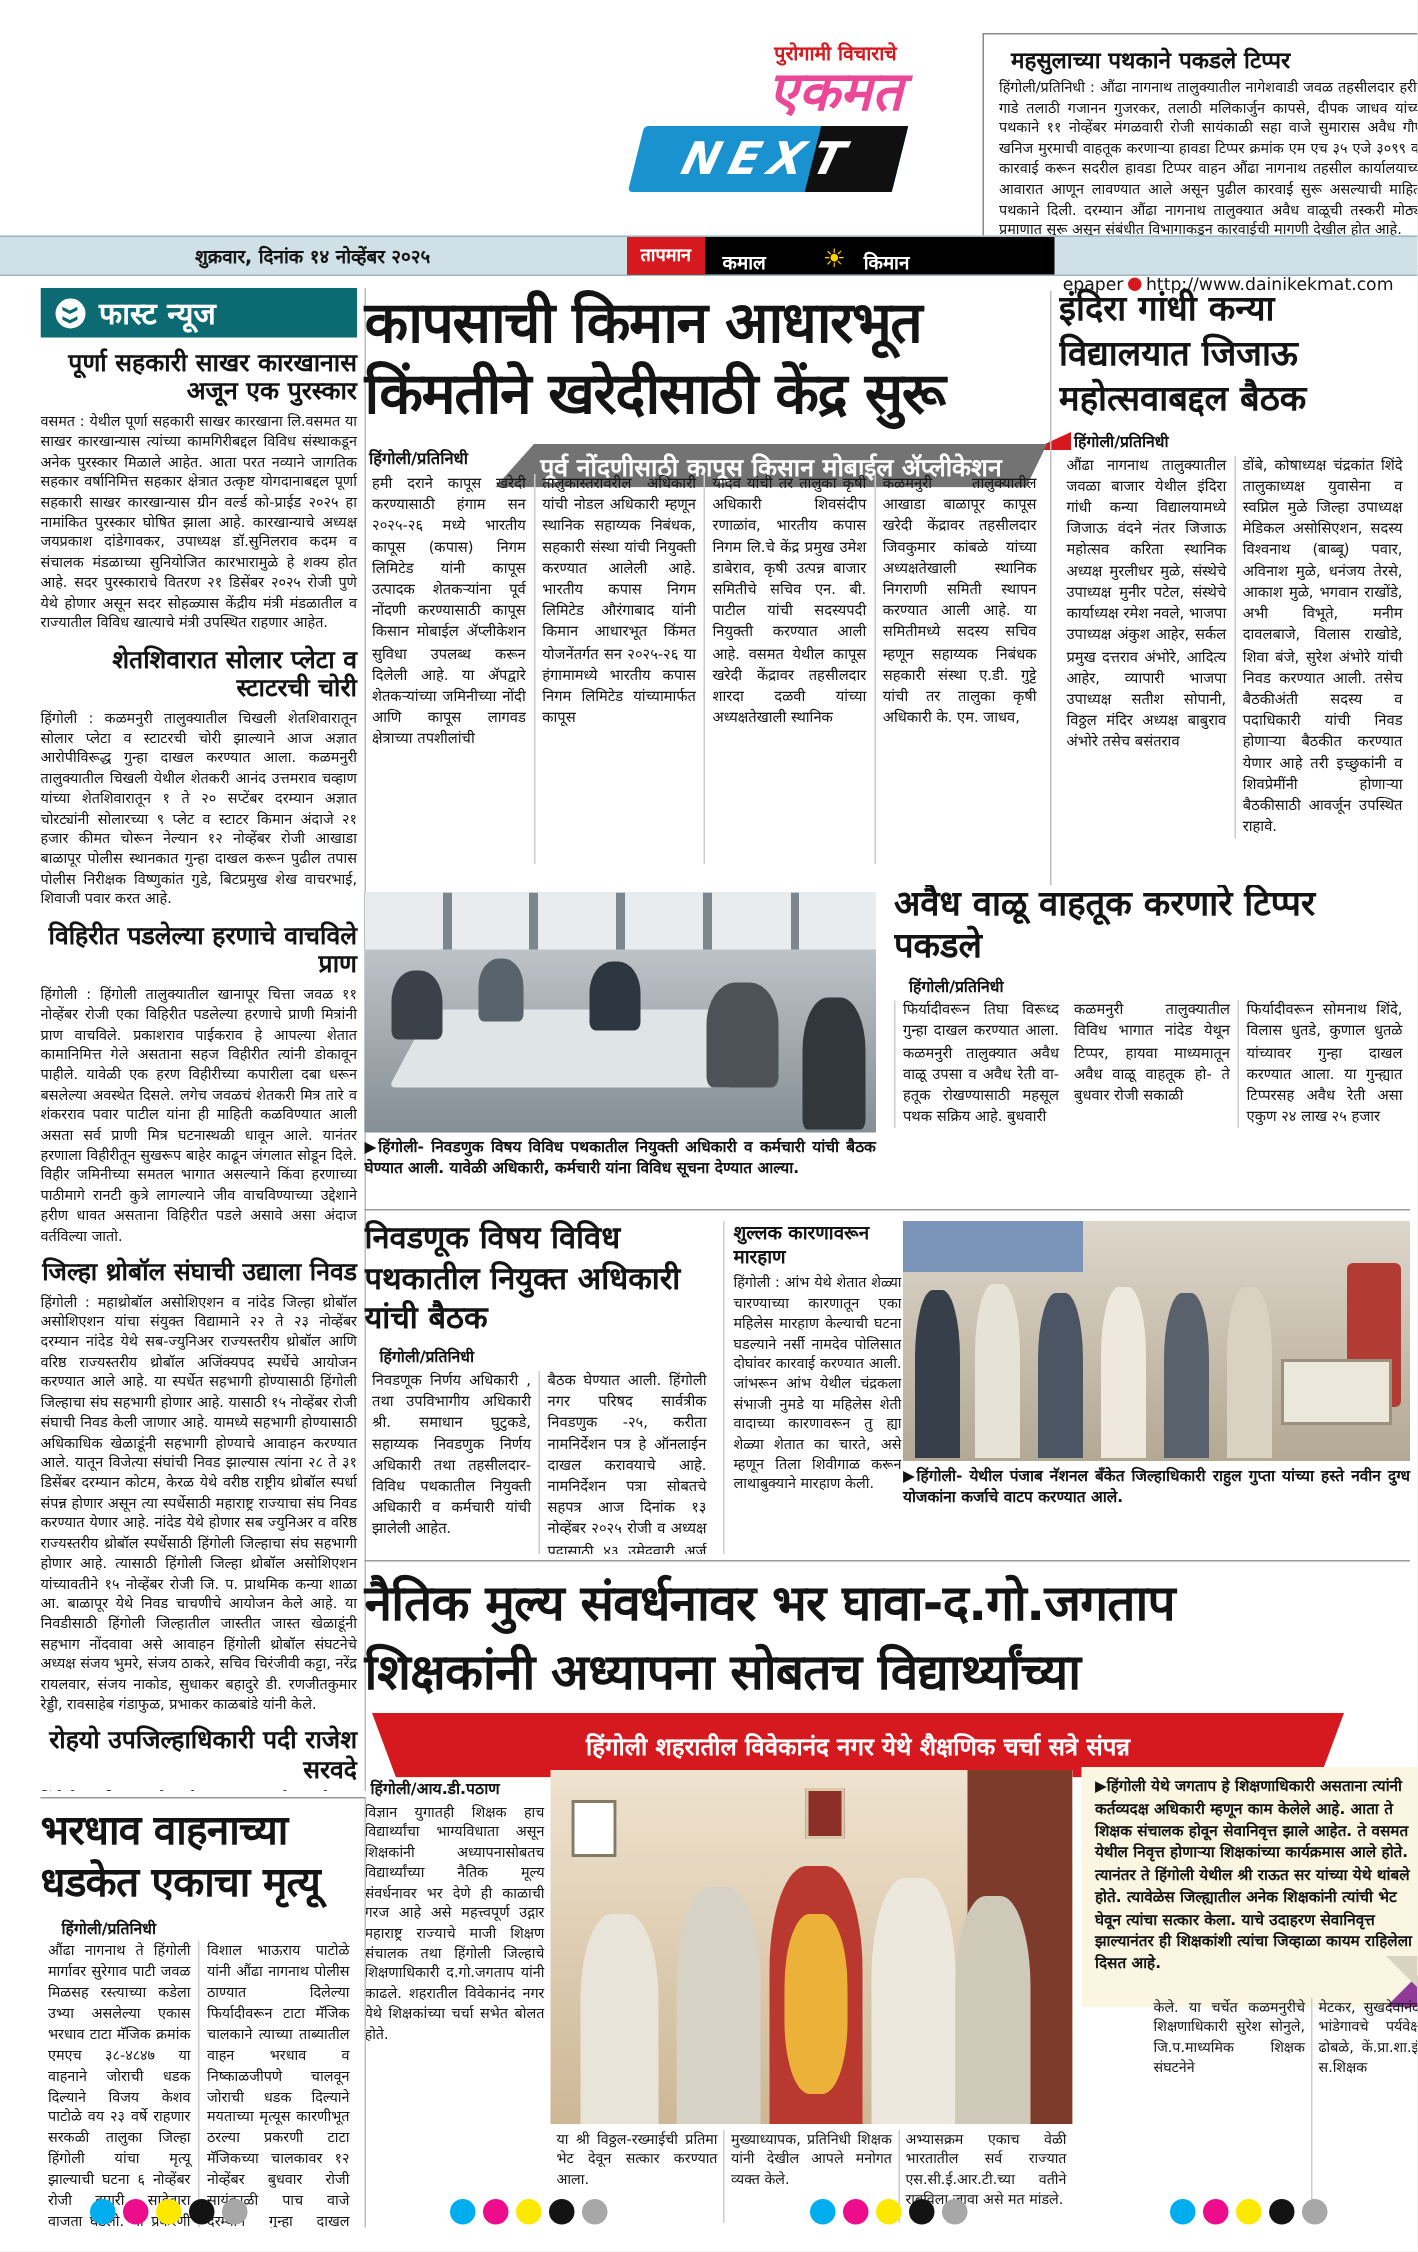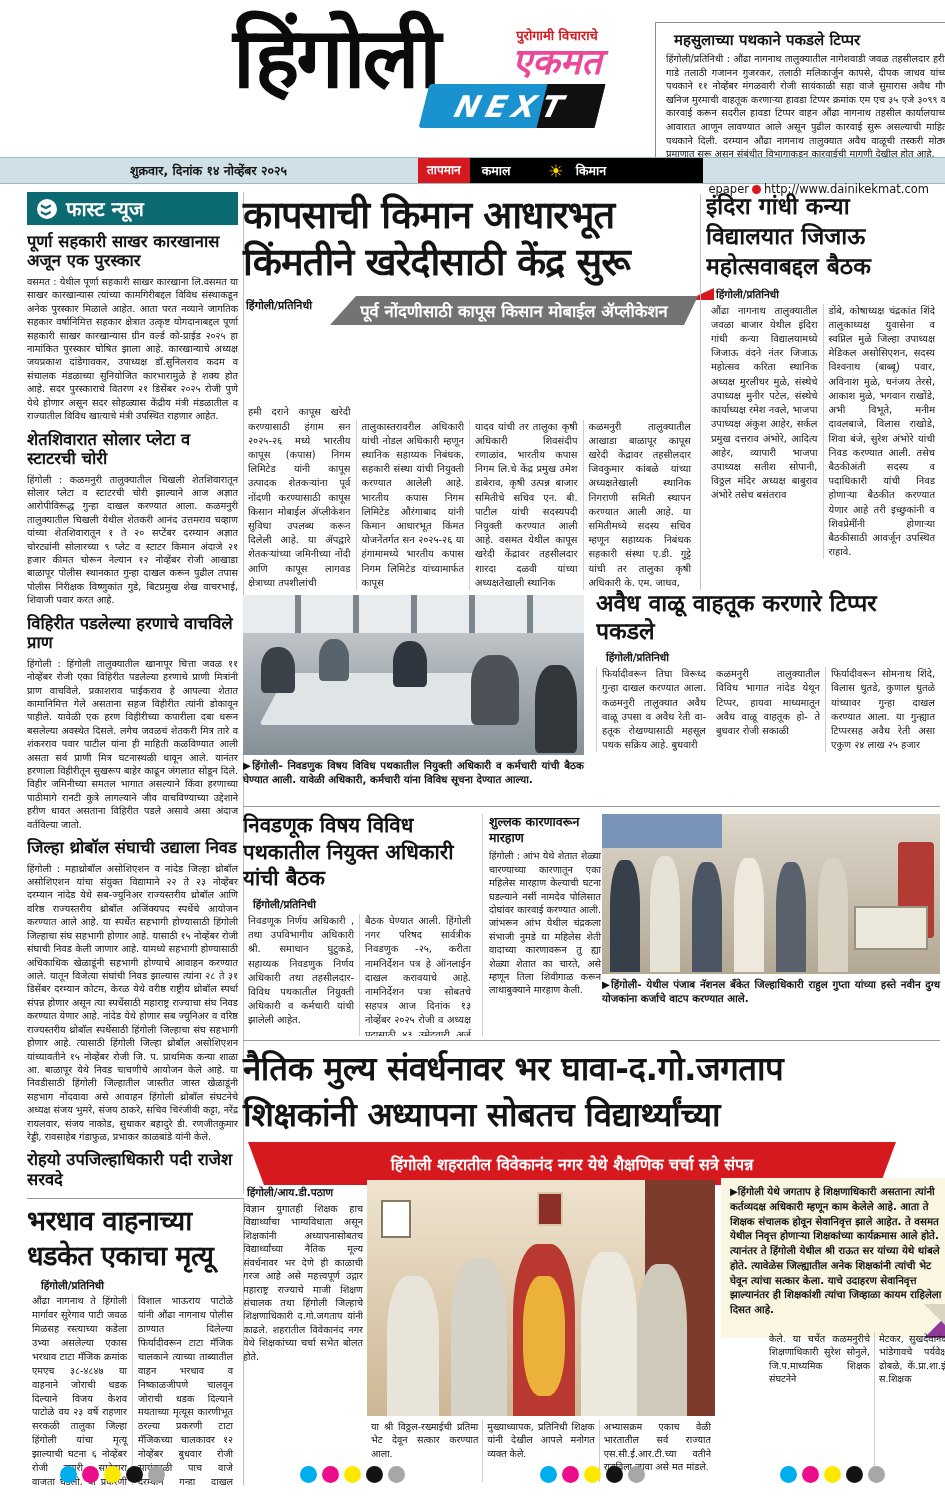--- a/index.html
+++ b/index.html
@@ -25,51 +25,51 @@
   .top-box:after{content:"";position:absolute;right:-4px;bottom:-4px;width:9px;height:9px;
                  border-radius:50%;background:#9a9a9a;}
   .top-box-headline{font-size:15px;font-weight:900;margin:0 0 3px 8px;}
   .top-box-body{font-size:9.6px;line-height:1.42;}
 
   
   .date-bar{left:0;top:157px;width:945px;height:25px;background:#cfe0e6;
             border-top:1px solid #9fb7bf;border-bottom:1px solid #9fb7bf;padding-left:32px;}
   .date-text{position:absolute;left:130px;top:4px;font-size:12.5px;font-weight:bold;}
   .weather-box{position:absolute;left:418px;top:0;width:285px;height:25px;background:#000;
-               color:#fff;display:flex;align-items:center;}
+               color:#fff;display:flex;align-items:flex-end;}
   .temp-chip{background:#d6181f;color:#fff;font-size:12px;font-weight:bold;padding:3px 9px;height:19px;}
   .weather-label{font-size:12.5px;font-weight:bold;margin-left:12px;}
   .sun{color:#ffd200;font-size:17px;margin-left:38px;}
   .epaper{position:absolute;right:48px;top:4px;font-size:11.5px;margin-top:20px;}
   .epaper-dot{display:inline-block;width:9px;height:9px;border-radius:50%;background:#d6181f;
               margin:0 3px;vertical-align:middle;}
   .page-no{position:absolute;right:4px;top:-3px;width:27px;height:30px;background:#000;color:#fff;
            font-size:17px;font-weight:bold;display:flex;align-items:center;justify-content:center;}
 
   
   .left-col{left:27px;top:192px;width:211px;height:1002px;border-right:1px solid #bdbdbd;
             padding-right:5px;}
   .fast-header{background:#0c6a73;color:#fff;height:33px;display:flex;align-items:center;gap:9px;
                padding:0 10px;font-size:20px;font-weight:900;}
   .fast-ico{width:20px;height:20px;border-radius:50%;background:#fff;color:#0c6a73;display:flex;
             align-items:center;justify-content:center;font-size:10px;font-weight:900;
             transform:rotate(90deg);letter-spacing:-2px;}
-  .fn-headline{font-size:16.5px;font-weight:900;text-align:left;line-height:1.18;margin:7px 0 4px 0;}
+  .fn-headline{font-size:16.5px;font-weight:900;text-align:right;line-height:1.18;margin:7px 0 4px 0;}
   .fn-body{font-size:9.6px;line-height:1.4;}
 
   
   .main-headline{left:243px;top:192px;width:452px;font-size:38px;font-weight:900;line-height:1.23;
                  letter-spacing:-1px;}
   .main-byline{left:246px;top:297px;font-size:11px;font-weight:bold;}
   .ribbon{left:330px;top:296px;width:368px;height:29px;background:#737373;color:#fff;
           display:flex;align-items:center;justify-content:center;font-size:16.5px;font-weight:900;
           clip-path:polygon(26px 0,100% 0,calc(100% - 14px) 100%,0 100%);}
   .ribbon-tail{left:688px;top:288px;width:0;height:0;border-left:26px solid transparent;
                border-bottom:12px solid #d6181f;}
-  .main-cols{left:243px;top:330px;width:453px;height:260px;display:flex;align-items:flex-end;}
+  .main-cols{left:243px;top:316px;width:453px;height:260px;display:flex;}
   .col{font-size:9.8px;line-height:1.45;flex:1;padding:0 5px;}
   .vsep{border-left:1px solid #cdcdcd;}
   .vrule-main{left:700px;top:194px;width:1px;height:396px;background:#bdbdbd;}
 
   
   .indira{left:706px;top:192px;width:234px;height:398px;}
   .indira-headline{font-size:23px;font-weight:900;line-height:1.3;}
   .sub-byline{font-size:10.5px;font-weight:bold;margin:5px 0 3px 10px;}
   .two-cols{display:flex;}
 
@@ -125,21 +125,20 @@
   .dot-group{display:flex;gap:5px;}
   .dot{width:17px;height:17px;border-radius:50%;}
   .c-cyan{background:#00adee;} .c-mag{background:#ec0c8c;} .c-yel{background:#fde900;}
   .c-blk{background:#131313;} .c-gry{background:#a7a7a7;}
 </style>
 </head>
 <body>
 
 <div class="page">
 
-  <div class="abs masthead-title">हिंगोली</div>
 
   <div class="abs brand-box">
     <div class="brand-tagline">पुरोगामी विचाराचे</div>
     <div class="brand-name">एकमत</div>
   </div>
 
   <div class="abs next-logo">
     <div class="next-black"></div>
     <div class="next-text">NEXT</div>
   </div>

